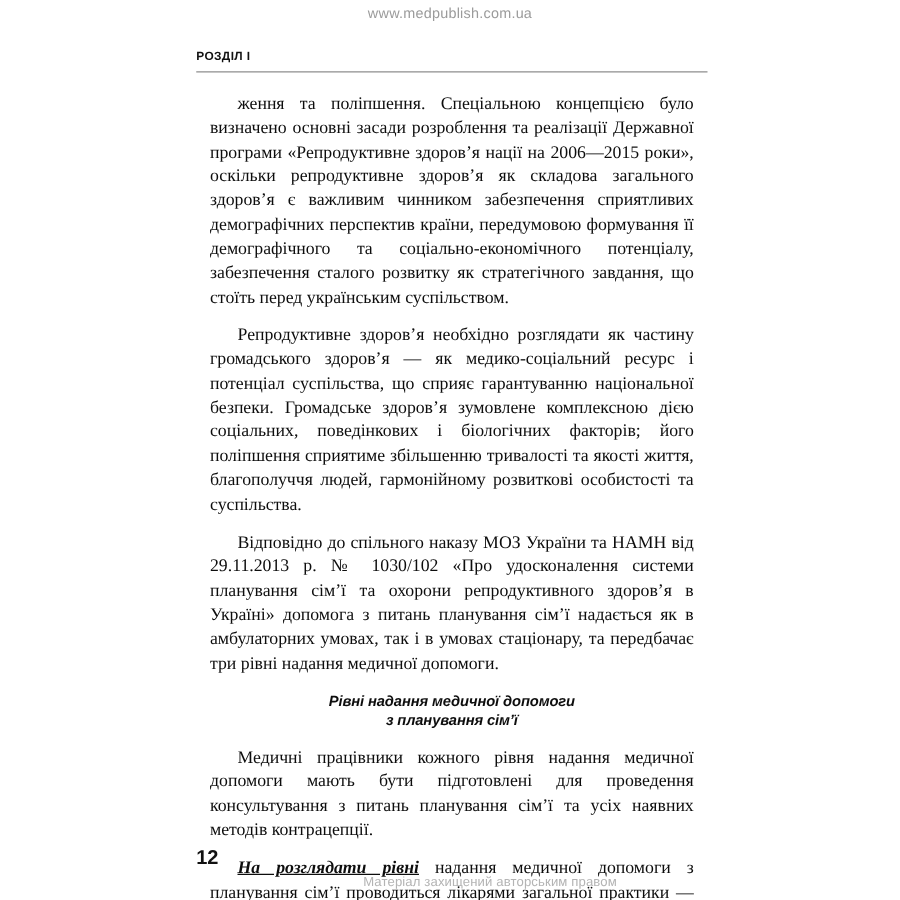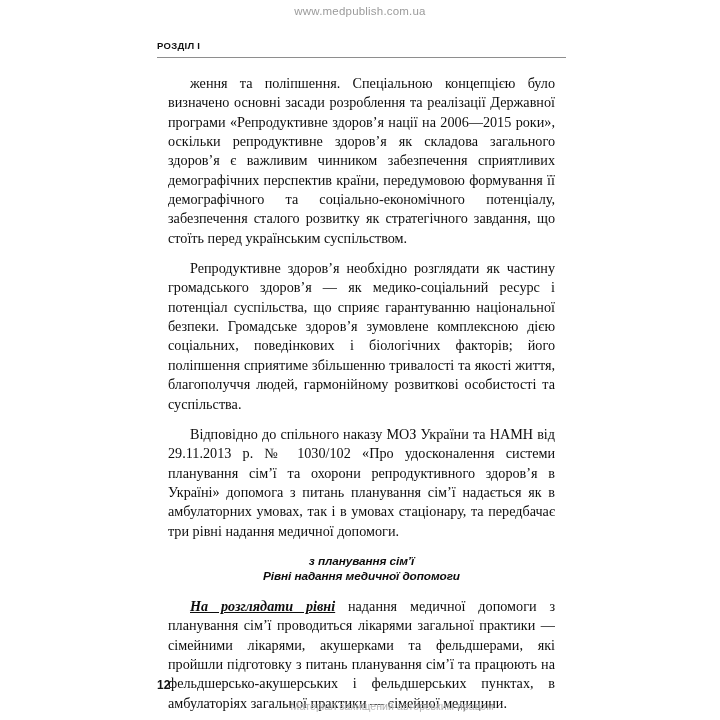--- a/index.html
+++ b/index.html
@@ -85,21 +85,21 @@
     letter-spacing: -0.1px;
     color: #0d0d0d;
   }
   .subheading .line { display: block; }
   
   .folio {
     position: absolute;
     left: 157px;
     top: 678px;
     font-family: "Liberation Sans", "DejaVu Sans", sans-serif;
-    font-size: 12px;
+    font-size: 16px;
     font-weight: bold;
     color: #111111;
   }
   
   .watermark-bottom {
     position: absolute;
     top: 700px;
     left: 0;
     width: 720px;
     text-align: center;
@@ -124,24 +124,25 @@
 
   <div class="column">
 
     <p class="body-text">ження та поліпшення. Спеціальною концепцією було визначено основні засади розроблення та реалізації Державної програми «Репродуктивне здоров’я нації на 2006—2015 роки», оскільки репродуктивне здоров’я як складова загального здоров’я є важливим чинником забезпечення сприятливих демографічних перспектив країни, передумовою формування її демографічного та соціально-економічного потенціалу, забезпечення сталого розвитку як стратегічного завдання, що стоїть перед українським суспільством.</p>
 
     <p class="body-text">Репродуктивне здоров’я необхідно розглядати як частину громадського здоров’я — як медико-соціальний ресурс і потенціал суспільства, що сприяє гарантуванню національної безпеки. Громадське здоров’я зумовлене комплексною дією соціальних, поведінкових і біологічних факторів; його поліпшення сприятиме збільшенню тривалості та якості життя, благополуччя людей, гармонійному розвиткові особистості та суспільства.</p>
 
     <p class="body-text">Відповідно до спільного наказу МОЗ України та НАМН від 29.11.2013 р. № 1030/102 «Про удосконалення системи планування сім’ї та охорони репродуктивного здоров’я в Україні» допомога з питань планування сім’ї надається як в амбулаторних умовах, так і в умовах стаціонару, та передбачає три рівні надання медичної допомоги.</p>
 
     <div class="subheading">
+      <span class="line">Рівні надання медичної допомоги</span>
       <span class="line">з планування сім’ї</span>
-      <span class="line">Рівні надання медичної допомоги</span>
     </div>
 
+    <p class="body-text">Медичні працівники кожного рівня надання медичної допомоги мають бути підготовлені для проведення консультування з питань планування сім’ї та усіх наявних методів контрацепції.</p>
 
     <p class="body-text"><span class="lead-emph">На розглядати рівні</span><span> надання медичної допомоги з планування сім’ї проводиться лікарями загальної практики — сімейними лікарями, акушерками та фельдшерами, які пройшли підготовку з питань планування сім’ї та працюють на фельдшерсько-акушерських і фельдшерських пунктах, в амбулаторіях загальної практики — сімейної медицини.</span></p>
 
     <p class="body-text">Обсяг медичної допомоги з планування сім’ї на первинному рівні:</p>
 
   </div>
 
   <div class="folio">12</div>
 
   <div class="watermark-bottom">Матеріал захищений авторським правом</div>

